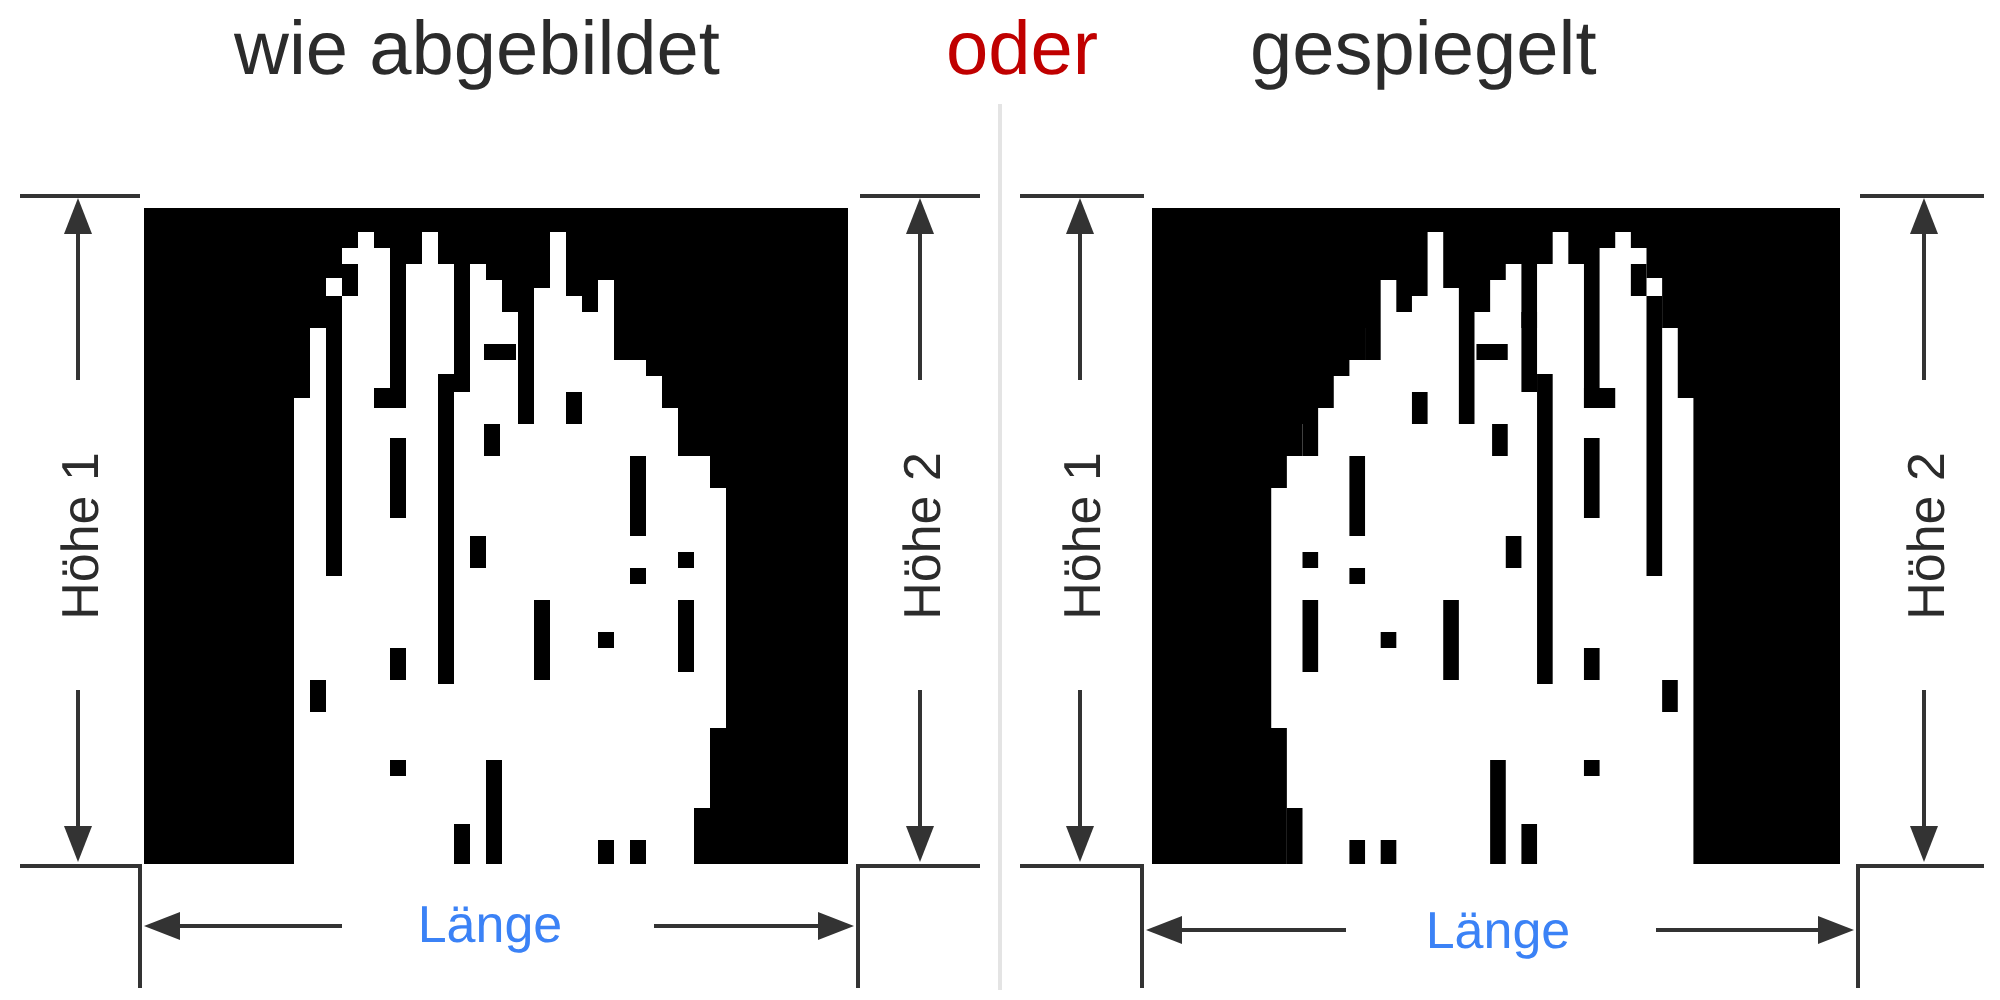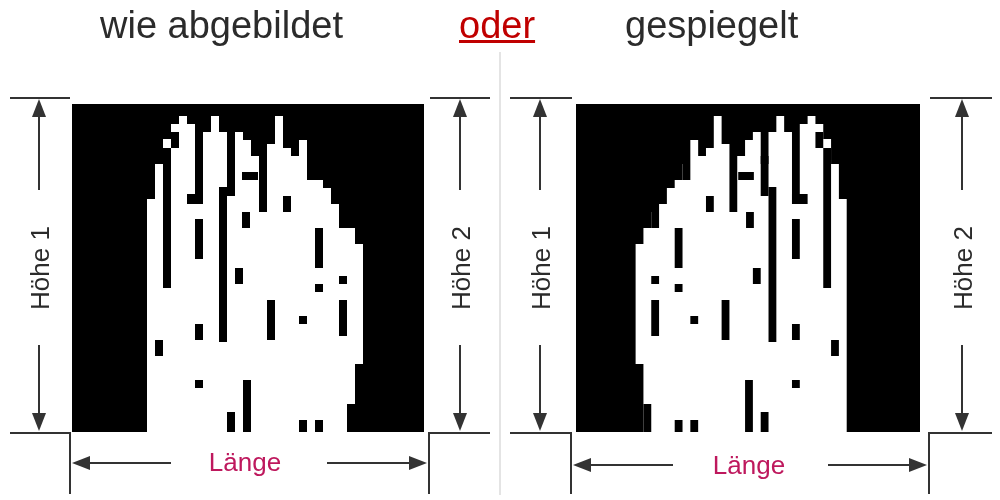--- a/index.html
+++ b/index.html
@@ -11,27 +11,27 @@
     .panel-img { position:absolute; background:#000; overflow:hidden; }
     .panel-img svg { display:block; }
     .hline { position:absolute; height:2px; background:#333; }
     .vline { position:absolute; width:2px; background:#333; }
     .arr-up, .arr-down, .arr-left, .arr-right { position:absolute; width:0; height:0; }
     .arr-up { border-left:7px solid transparent; border-right:7px solid transparent; border-bottom:18px solid #333; }
     .arr-down { border-left:7px solid transparent; border-right:7px solid transparent; border-top:18px solid #333; }
     .arr-left { border-top:7px solid transparent; border-bottom:7px solid transparent; border-right:18px solid #333; }
     .arr-right { border-top:7px solid transparent; border-bottom:7px solid transparent; border-left:18px solid #333; }
     .vlabel { position:absolute; font-size:26px; line-height:30px; white-space:nowrap; color:#2b2b2b; transform-origin:center center; transform:translate(-50%,-50%) rotate(-90deg); }
-    .hlabel { position:absolute; font-size:26px; line-height:30px; white-space:nowrap; color:#be185d; transform:translate(-50%,-50%); }
+    .hlabel { position:absolute; font-size:26px; line-height:30px; white-space:nowrap; color:#3b82f6; transform:translate(-50%,-50%); }
   </style>
 </head>
 <body>
 
-<div class="title dark" style="left:100px;">wie abgebildet</div>
-<div class="title red" style="left:459px;text-decoration:underline;">oder</div>
+<div class="title dark" style="left:117px;">wie abgebildet</div>
+<div class="title red" style="left:473px;">oder</div>
 <div class="title dark" style="left:625px;">gespiegelt</div>
 
 <div class="divider"></div>
 
 <div>
   <div class="panel-img" style="left:72px;top:104px;width:352px;height:328px;">
     <svg width="352" height="328" viewBox="0 0 352 328">
       <g fill="#fff">
         <path d="M75,328 V95 H83 V60 H91 V35 H99 V20 H107 V12 H115 V20 H123 V100 H131 V28 H139 V12 H147 V28 H155 V60 H163 V28 H171 V36 H179 V52 H187 V108 H195 V40 H203 V12 H211 V44 H219 V52 H227 V36 H235 V60 H243 V76 H251 V84 H259 V100 H267 V108 H275 V124 H283 V140 H291 V260 H283 V328 Z"></path>
       </g>

